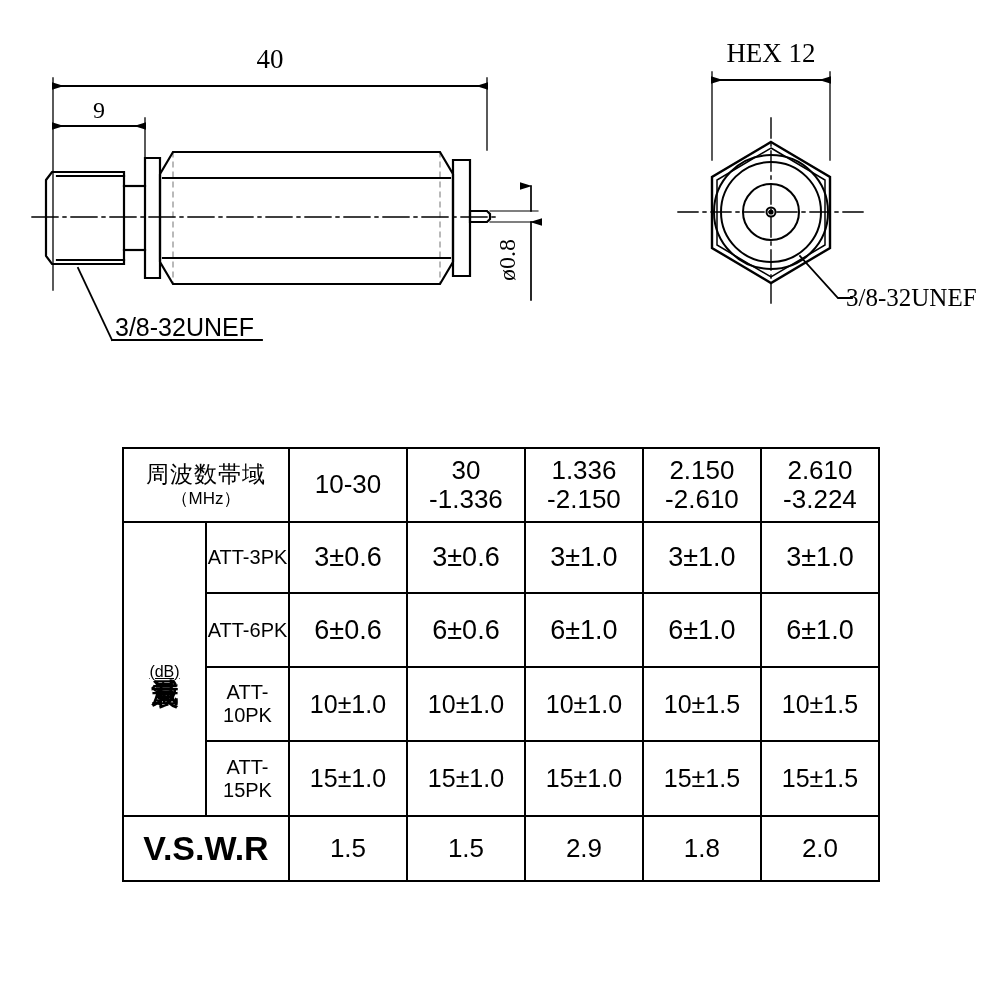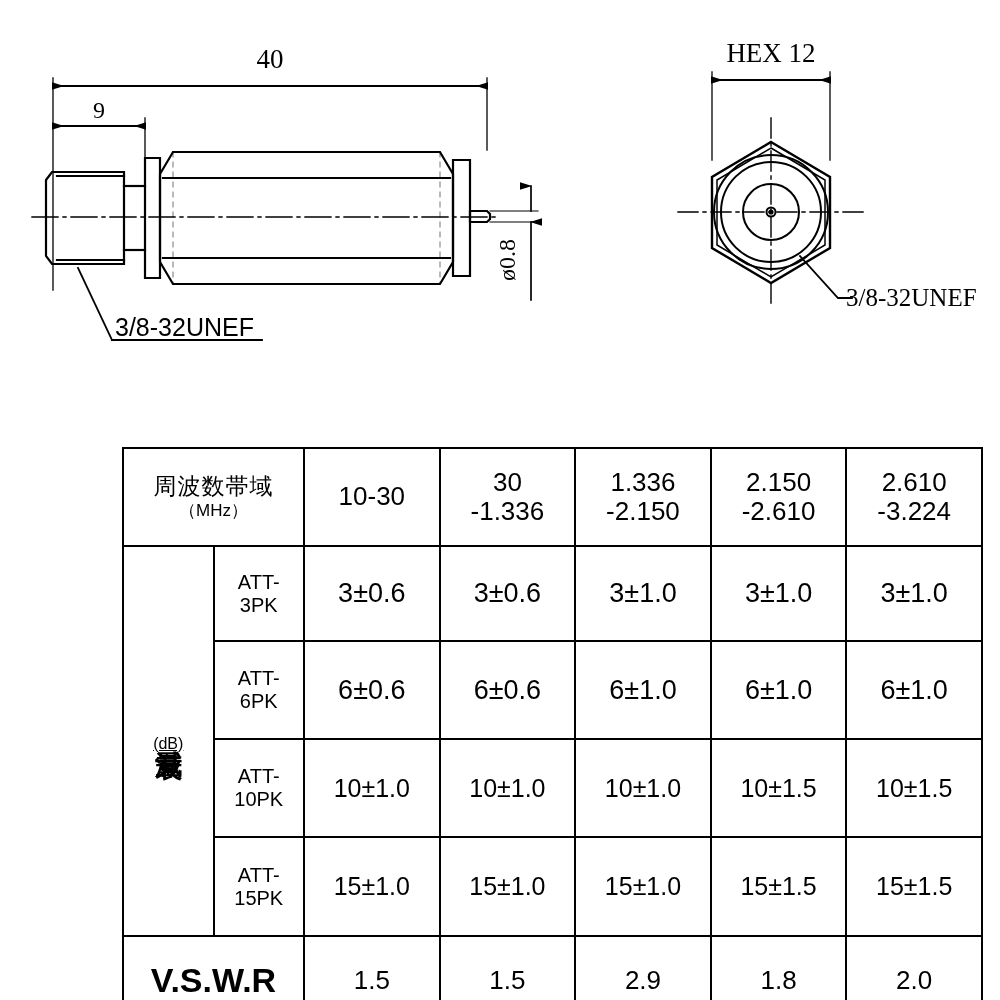--- a/index.html
+++ b/index.html
@@ -24,21 +24,21 @@
   #spec-table{
     position:absolute;left:122px;top:447px;
     border-collapse:collapse;
     width:758px;
     table-layout:fixed;
   }
   #spec-table td{
     border:2.5px solid #000;
     text-align:center;
     vertical-align:middle;
-    padding:12px;
+    padding:0;
     font-family:"Liberation Sans","DejaVu Sans",sans-serif;
   }
   .c-hdrlabel{width:155px;}
   .c-vert{width:47px;}
   .c-name{width:108px;}
   .c-data{width:109.6px;}
 
   .hdr-jp{font-size:23px;line-height:1.12;letter-spacing:1px;}
   .hdr-jp .unit{font-size:17px;letter-spacing:0px;display:block;margin-top:1px;}
 

